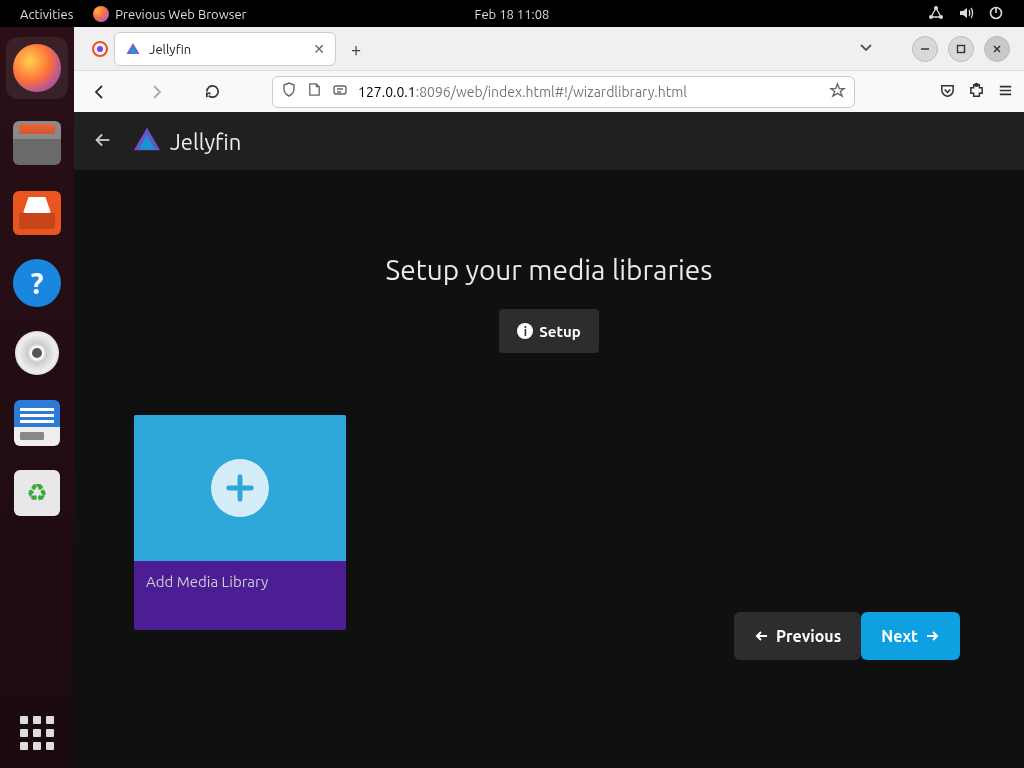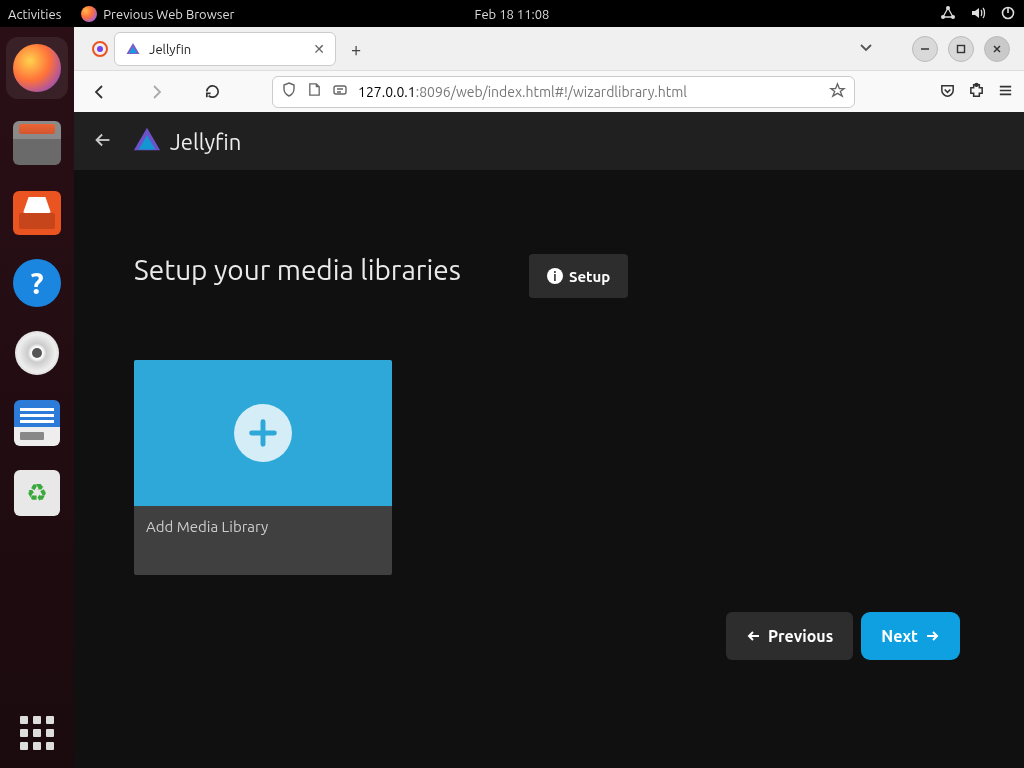--- a/index.html
+++ b/index.html
@@ -13,21 +13,21 @@
     }
 
     
     .top-panel {
       height: 27px;
       background: #000;
       color: #ddd;
       display: flex;
       align-items: center;
       font-size: 13px;
-      padding: 0 8px;
+      padding: 0 20px;
     }
     .top-panel .left { display: flex; align-items: center; gap: 20px; flex: 1; }
     .top-panel .center { position: absolute; left: 50%; transform: translateX(-50%); }
     .top-panel .right { display: flex; align-items: center; gap: 14px; }
     .tp-item { display: flex; align-items: center; gap: 6px; }
     .ff-logo-small {
       width: 16px; height: 16px; border-radius: 50%;
       background: radial-gradient(circle at 30% 30%, #ffb84d, #ff7139 40%, #9059ff 90%);
     }
 
@@ -166,63 +166,63 @@
       align-items:center;
       padding: 0 18px;
       gap: 18px;
     }
     .jf-back{color:#ccc;}
     .jf-brand{display:flex;align-items:center;gap:8px;}
     .jf-brand-text{font-size:22px;color:#eee;font-weight:400;}
     .jf-content{
       padding: 84px 60px 0 60px;
     }
-    .jf-title-row{display:flex;gap:68px;}
+    .jf-title-row{display:flex;align-items:center;gap:24px;flex-direction:column;}
     .jf-title{font-size:28px;font-weight:400;color:#eaeaea;}
     .jf-help-btn{
       background:#2d2d2d;
       color:#fff;
       height:44px;
       padding:0 18px;
       border-radius:4px;
       display:flex;align-items:center;gap:6px;
       font-size:15px;font-weight:600;
     }
     .jf-help-btn .info{width:16px;height:16px;border-radius:50%;background:#fff;color:#2d2d2d;font-size:12px;font-weight:bold;display:flex;align-items:center;justify-content:center;}
     .jf-card{
       margin-top: 62px;
-      width: 258px;
-      background:#404040;
+      width: 212px;
+      background:#4c1d95;
       border-radius:2px;
       overflow:hidden;
     }
     .jf-card-img{
       height:146px;
       background:#2ea8d8;
       display:flex;align-items:center;justify-content:center;
     }
     .jf-plus{
       width:58px;height:58px;border-radius:50%;background:#d4edf7;
       display:flex;align-items:center;justify-content:center;
     }
     .jf-plus svg{width:34px;height:34px;}
     .jf-card-label{padding:12px 12px 40px 12px;font-size:15px;color:#ccc;}
     .jf-footer{
       position:absolute;
       right:64px;
       top:500px;
-      display:flex;gap:8px;
+      display:flex;gap:0;
     }
     .jf-btn{
       height:48px;padding:0 20px;border-radius:6px;
       display:flex;align-items:center;gap:6px;
       font-size:16px;font-weight:600;
     }
     .jf-btn.prev{background:#2d2d2d;color:#fff;}
-    .jf-btn.next{background:#0ea0e0;color:#fff;border-radius:9px;}
+    .jf-btn.next{background:#0ea0e0;color:#fff;}
   </style>
 </head>
 <body>
 
 <div class="top-panel">
   <div class="left">
     <div class="tp-item">Activities</div>
     <div class="tp-item">
       <span class="ff-logo-small"></span>
       <span>Previous Web Browser</span>

